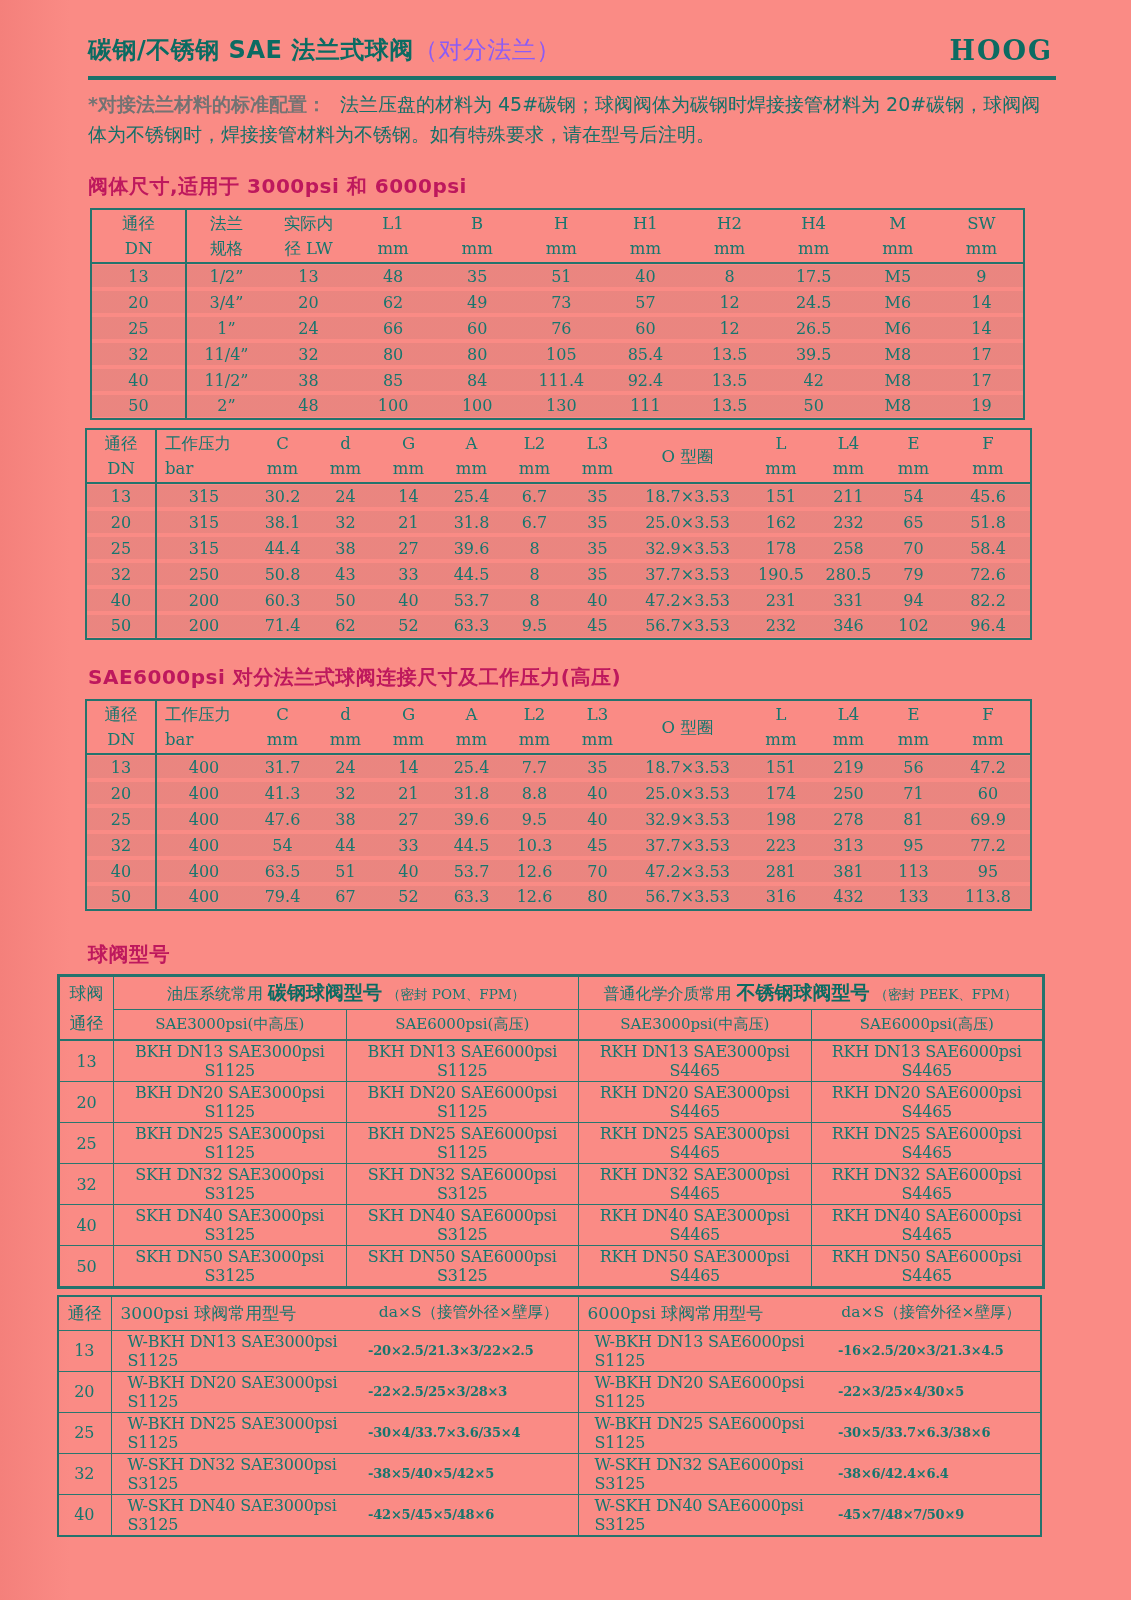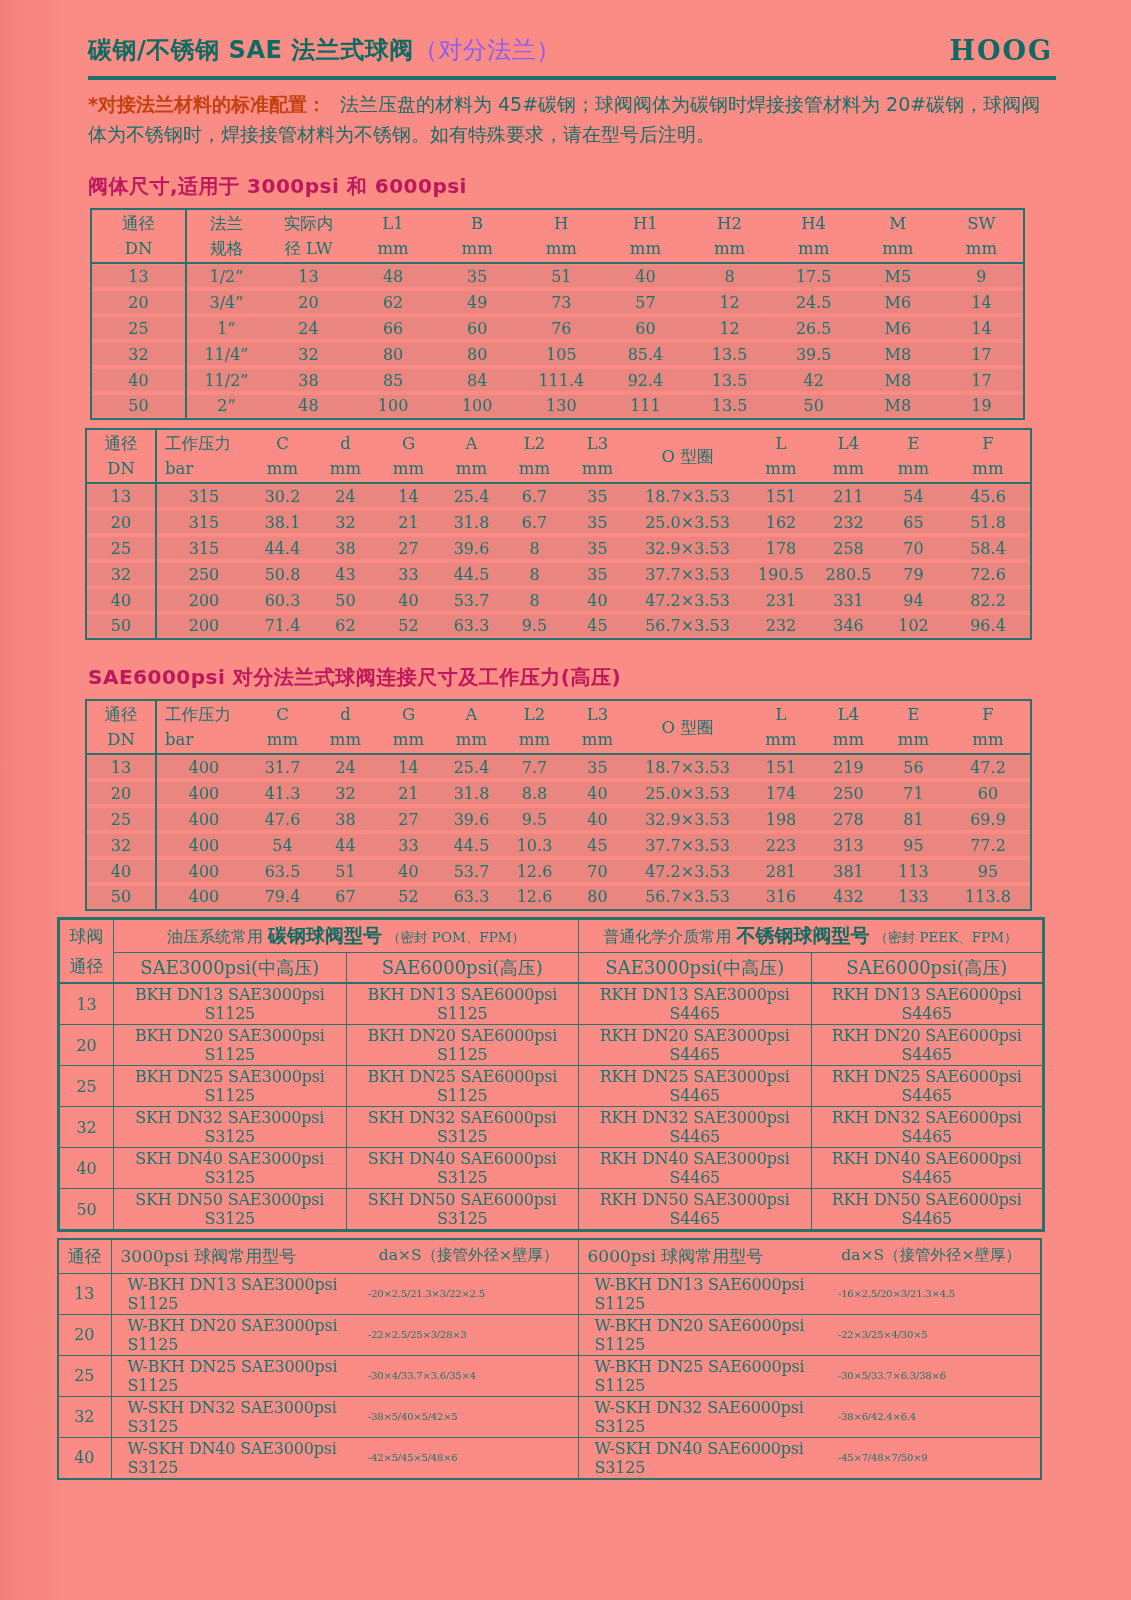--- a/index.html
+++ b/index.html
@@ -14,21 +14,21 @@
 
   
   .header-row { display:flex; justify-content:space-between; align-items:flex-end; margin:0 78px 0 88px; }
   .page-title { font-size:24px; font-weight:bold; color:#0c6b62; letter-spacing:0.5px; }
   .page-title .paren { font-weight:normal; color:#8b5cf6; }
   .brand { font-family:"DejaVu Serif", serif; font-weight:bold; font-size:27px; color:#0c6b62; letter-spacing:2px; }
   .rule { height:4px; background:#1d716a; margin:10px 75px 0 88px; }
 
   
   .note { margin:9px 74px 0 88px; font-size:19px; line-height:30px; color:#157069; }
-  .note b { color:#c2410c; margin-right:14px; }
+  .note b { color:#737373; margin-right:14px; }
 
   
   .section-title { font-size:20px; font-weight:bold; color:#be185d; margin:24px 0 0 88px; letter-spacing:0.5px; }
   .section-title .paren { font-size:15px; font-weight:bold; }
 
   
   table { border-collapse:collapse; color:#17766e; font-family:"DejaVu Serif","DejaVu Sans",serif; font-size:16px; table-layout:fixed; }
   .dim { border:2px solid #24736d; margin-top:8px; }
   .dim thead tr { border-bottom:2px solid #24736d; }
   .dim th { font-weight:normal; padding:1px 0; text-align:center; vertical-align:middle; }
@@ -41,36 +41,36 @@
   .press th:nth-child(2) { text-align:left; padding-left:8px; }
 
   
   .models { margin:6px 0 0 57px; width:988px; border:3px solid #24736d; }
   .models th, .models td { border:1.5px solid #2a766f; font-weight:normal; text-align:center; }
   .models thead tr:last-child { border-bottom:2.5px solid #24736d; }
   .models .corner div { line-height:30px; font-size:17px; }
   .models .group { height:32px; font-size:16px; }
   .models .group b { font-size:19px; color:#0c6b62; font-family:"DejaVu Sans",sans-serif; }
   .models .group .paren { font-size:13.5px; }
-  .models .sub { height:28px; font-size:18px; }
+  .models .sub { height:28px; font-size:15px; }
   .models td { height:26px; font-size:16px; letter-spacing:-0.2px; }
 
   
   .welded { margin:6px 0 0 57px; width:983px; border:2.5px solid #24736d; }
   .welded th, .welded td { font-weight:normal; border-top:1.2px solid #2a766f; }
   .welded thead tr { border-bottom:1.5px solid #24736d; }
   .welded th { height:34px; font-size:17px; text-align:left; }
   .welded th.dn { text-align:center; }
   .welded th.dn, .welded td:nth-child(1) { border-right:1.5px solid #2a766f; }
   .welded td:nth-child(3) { border-right:1.5px solid #2a766f; }
   .welded th .sp { display:flex; justify-content:space-between; padding:0 18px 0 8px; }
   .welded th .spec { font-size:15.5px; }
   .welded td { height:29px; font-size:16px; text-align:left; padding-left:16px; letter-spacing:-0.2px; }
   .welded td:nth-child(1) { text-align:center; padding-left:0; }
-  .welded td:nth-child(3), .welded td:nth-child(5) { font-size:10px; padding-left:2px; }
+  .welded td:nth-child(3), .welded td:nth-child(5) { font-size:13px; padding-left:2px;font-weight:bold; }
 </style>
 </head>
 <body>
 
 <div class="page">
 
   <div class="header-row">
     <div class="page-title">
       <span>碳钢/不锈钢 SAE 法兰式球阀</span><span class="paren">（对分法兰）</span>
     </div>
@@ -542,20 +542,21 @@
           <td>80</td>
           <td>56.7×3.53</td>
           <td>316</td>
           <td>432</td>
           <td>133</td>
           <td>113.8</td>
         </tr>
       </tbody>
   </table>
 
+  <div class="section-title" style="margin-top:30px;">球阀型号</div>
   <table class="models">
     <colgroup>
         <col style="width:55px">
         <col span="4">
       </colgroup>
     <thead>
       <tr>
         <th class="corner" rowspan="2">
           <div>球阀</div>
           <div>通径</div>

